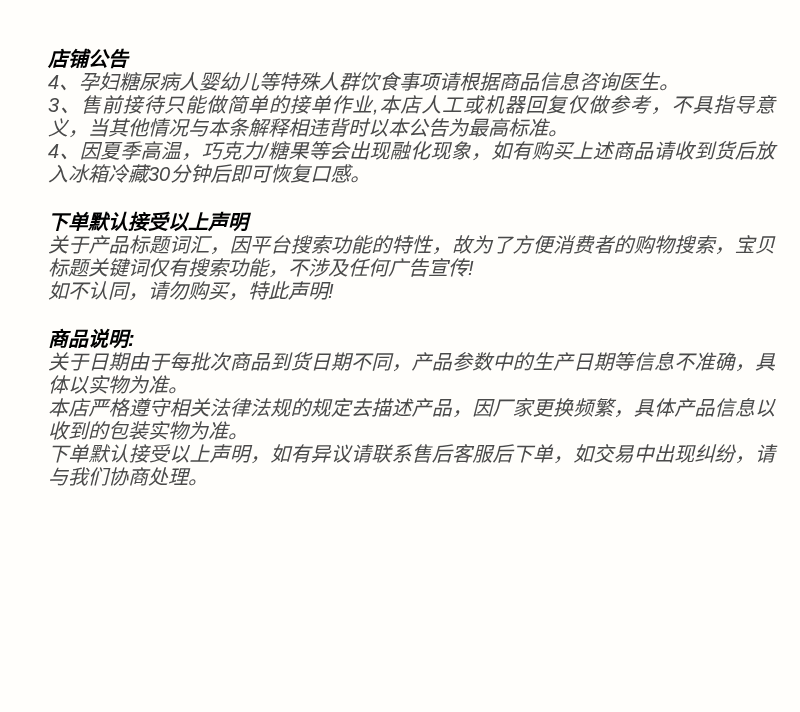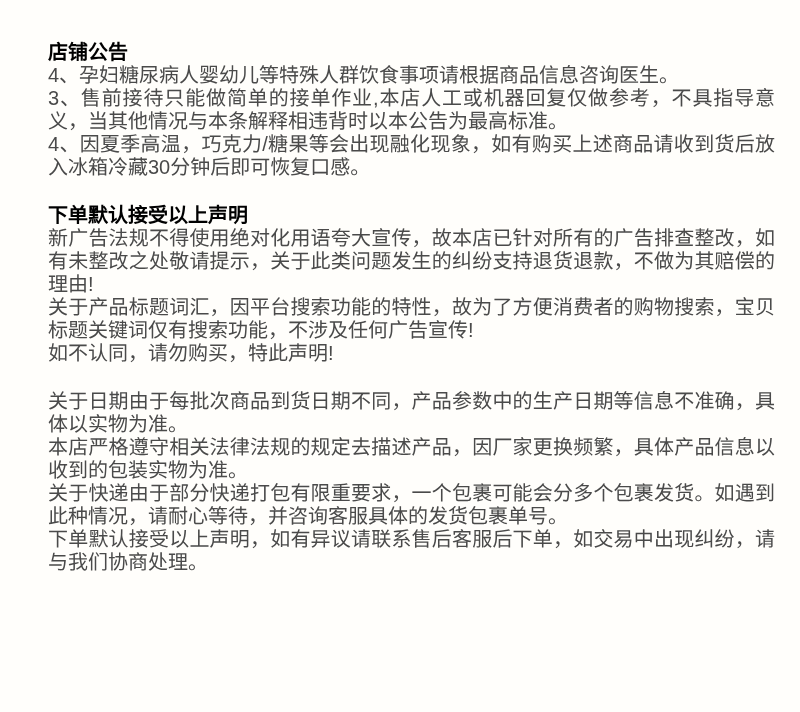--- a/index.html
+++ b/index.html
@@ -14,21 +14,22 @@
     box-sizing: border-box;
     padding: 33px 25px 0 48px;
     background: #fffefb;
     font-family: "Liberation Sans", sans-serif;
     font-size: 20px;
     line-height: 23px;
     color: #4a4a4a;
     overflow: hidden;
   }
   section {
-    margin: 8px 0 25px 0;
+    margin: 15px 0 25px 0;
+    font-style: italic;
   }
   h2 {
     margin: 0;
     font-size: 20px;
     line-height: 23px;
     font-weight: 700;
     color: #000000;
   }
   p {
     margin: 0;
@@ -44,25 +45,24 @@
 
   <section>
     <h2>店铺公告</h2>
     <p>4、孕妇糖尿病人婴幼儿等特殊人群饮食事项请根据商品信息咨询医生。</p>
     <p>3、售前接待只能做简单的接单作业,本店人工或机器回复仅做参考，不具指导意义，当其他情况与本条解释相违背时以本公告为最高标准。</p>
     <p>4、因夏季高温，巧克力/糖果等会出现融化现象，如有购买上述商品请收到货后放入冰箱冷藏30分钟后即可恢复口感。</p>
   </section>
 
   <section>
     <h2>下单默认接受以上声明</h2>
-    <p>新广告法规不得使用绝对化用语夸大宣传，故本店已针对所有的广告排查整改，如有未整改之处敬请提示，关于此类问题发生的纠纷支持退货退款，不做为其赔偿的理由!</p>
     <p>关于产品标题词汇，因平台搜索功能的特性，故为了方便消费者的购物搜索，宝贝标题关键词仅有搜索功能，不涉及任何广告宣传!</p>
     <p>如不认同，请勿购买，特此声明!</p>
   </section>
 
   <section>
+    <h2>商品说明:</h2>
     <p>关于日期由于每批次商品到货日期不同，产品参数中的生产日期等信息不准确，具体以实物为准。</p>
     <p>本店严格遵守相关法律法规的规定去描述产品，因厂家更换频繁，具体产品信息以收到的包装实物为准。</p>
-    <p>关于快递由于部分快递打包有限重要求，一个包裹可能会分多个包裹发货。如遇到此种情况，请耐心等待，并咨询客服具体的发货包裹单号。</p>
     <p>下单默认接受以上声明，如有异议请联系售后客服后下单，如交易中出现纠纷，请与我们协商处理。</p>
   </section>
 
 </div>
 
 </body></html>

